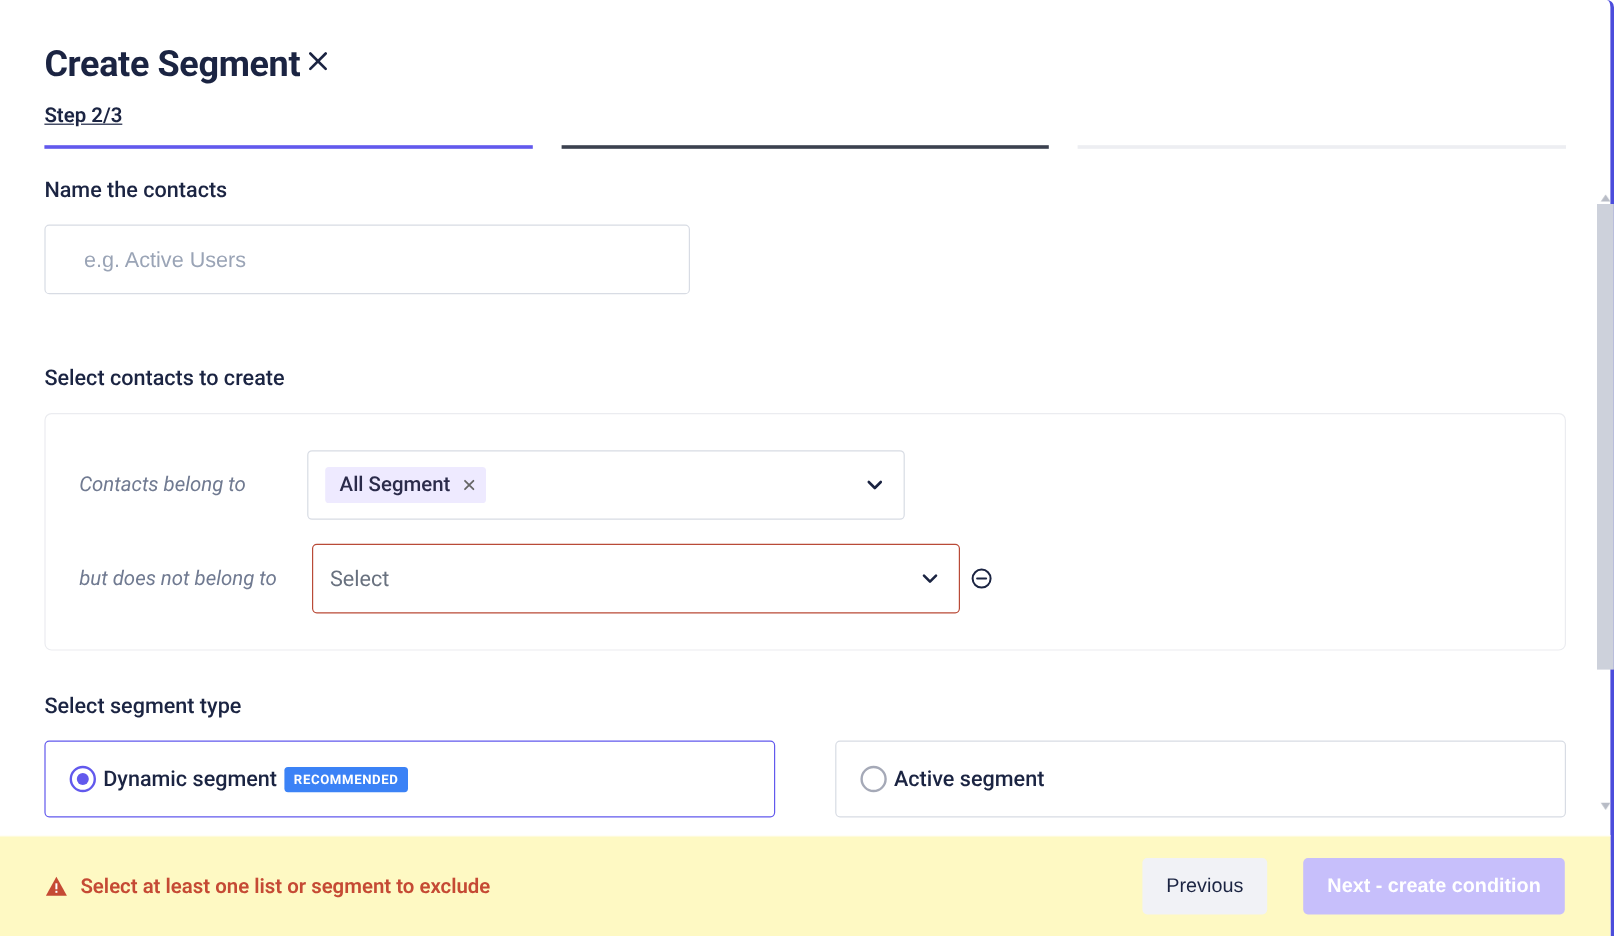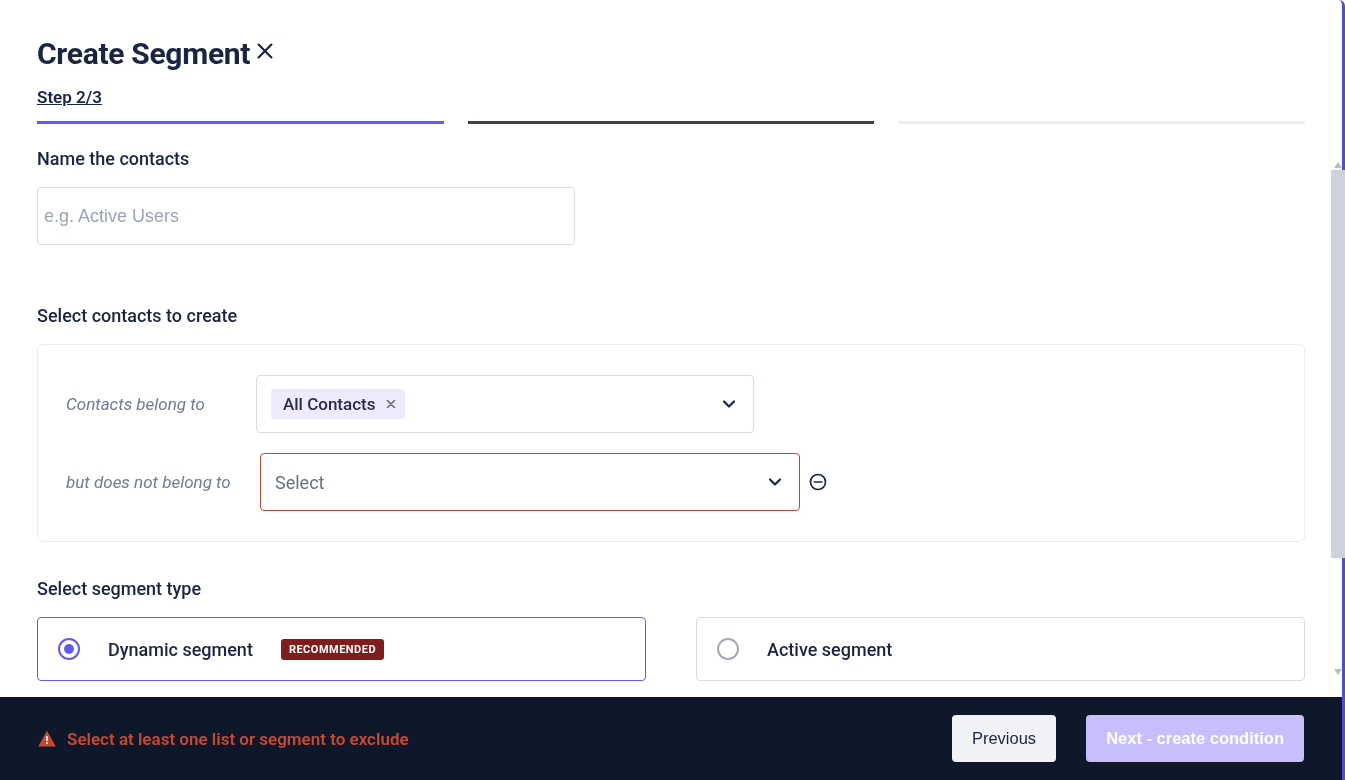--- a/index.html
+++ b/index.html
@@ -73,21 +73,21 @@
       margin-bottom: 18px;
       margin-top: 10px;
     }
     .section-label.first { margin-top: 0; }
 
     .name-input {
       width: 538px;
       height: 58px;
       border: 1px solid #d8dce4;
       border-radius: 4px;
-      padding: 0 6px;
+      padding: 0 32px;
       font-size: 18px;
       color: #1b2442;
       margin-bottom: 24px;
     }
     .name-input::placeholder { color: #9aa4b6; }
 
     .contacts-box {
       border: 1px solid #ebecf0;
       border-radius: 6px;
       padding: 30px 28px;
@@ -157,21 +157,21 @@
       margin-top: 18px;
       margin-bottom: 20px;
     }
     .segment-card {
       flex: 1;
       border: 1px solid #d8dce4;
       border-radius: 4px;
       padding: 20px;
       display: flex;
       align-items: center;
-      gap: 28px;
+      gap: 6px;
       cursor: pointer;
     }
     .segment-card.selected { border: 1.5px solid #6259ed; }
     .radio {
       width: 22px;
       height: 22px;
       border-radius: 50%;
       border: 2px solid #a5a9b7;
       flex-shrink: 0;
       display: flex;
@@ -185,36 +185,36 @@
       height: 10px;
       border-radius: 50%;
       background: #6259ed;
     }
     .card-label {
       font-size: 18px;
       color: #1b2442;
       font-weight: 500;
     }
     .badge {
-      background: #7f1d1d;
+      background: #3b82f6;
       color: #fff;
       font-size: 11px;
       font-weight: 700;
       letter-spacing: 0.5px;
       padding: 4px 8px;
       border-radius: 3px;
     }
 
     .footer {
       border-top: 1px solid #ffffff; 
       display: flex;
       align-items: center;
       justify-content: space-between;
       padding: 18px 38px 18px 37px;
-      background: #0f172a;
+      background: #fef9c3;
     }
     .error-msg {
       display: flex;
       align-items: center;
       gap: 10px;
       color: #c54a34;
       font-size: 17px;
       font-weight: 600;
     }
     .footer-actions {
@@ -290,21 +290,21 @@
 
     <div class="section-spacer"></div>
 
     <div class="section-label">Select contacts to create</div>
 
     <div class="contacts-box">
       <div class="row">
         <div class="row-label">Contacts belong to</div>
         <div class="select-box chip-holder">
           <span class="chip">
-            <span>All Contacts</span>
+            <span>All Segment</span>
             <span class="chip-close">
               <svg width="12" height="12" viewBox="0 0 24 24">
                   <path fill="none" stroke="#666" stroke-width="3" stroke-linecap="round" d="M5 5 L19 19 M19 5 L5 19"></path>
                 </svg>
             </span>
           </span>
           <span class="chevron-down">
             <svg width="20" height="20" viewBox="0 0 24 24">
                 <path fill="none" stroke="#1b2442" stroke-width="2.6" stroke-linecap="round" stroke-linejoin="round" d="M6 9 L12 15 L18 9"></path>
               </svg>

